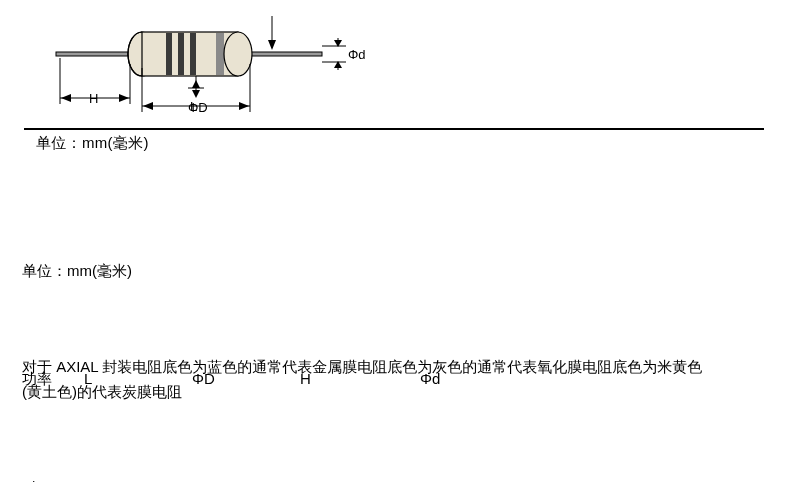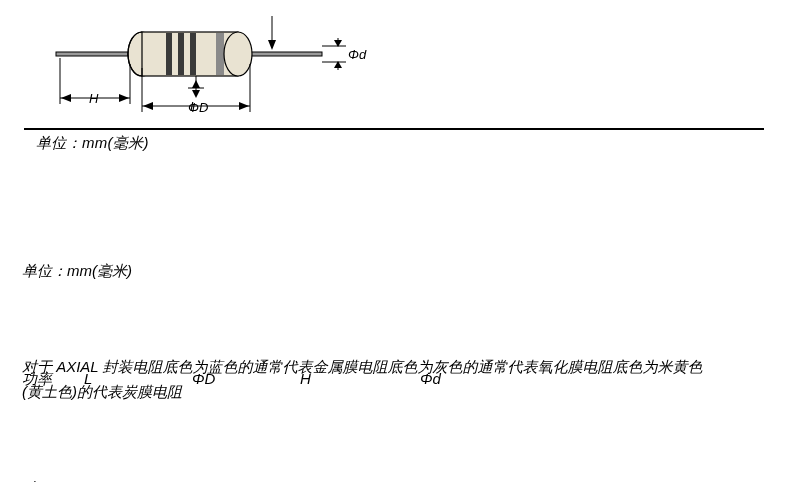--- a/index.html
+++ b/index.html
@@ -13,21 +13,20 @@
     font-family: "Liberation Sans", sans-serif;
     color: #000000;
     position: relative;
     overflow: hidden;
   }
 
   .page {
     position: relative;
     width: 736px;
     height: 482px;
-    font-style: italic;
   }
 
   
   .diagram {
     position: absolute;
     left: 20px;
     top: 8px;
     width: 380px;
     height: 115px;
   }

